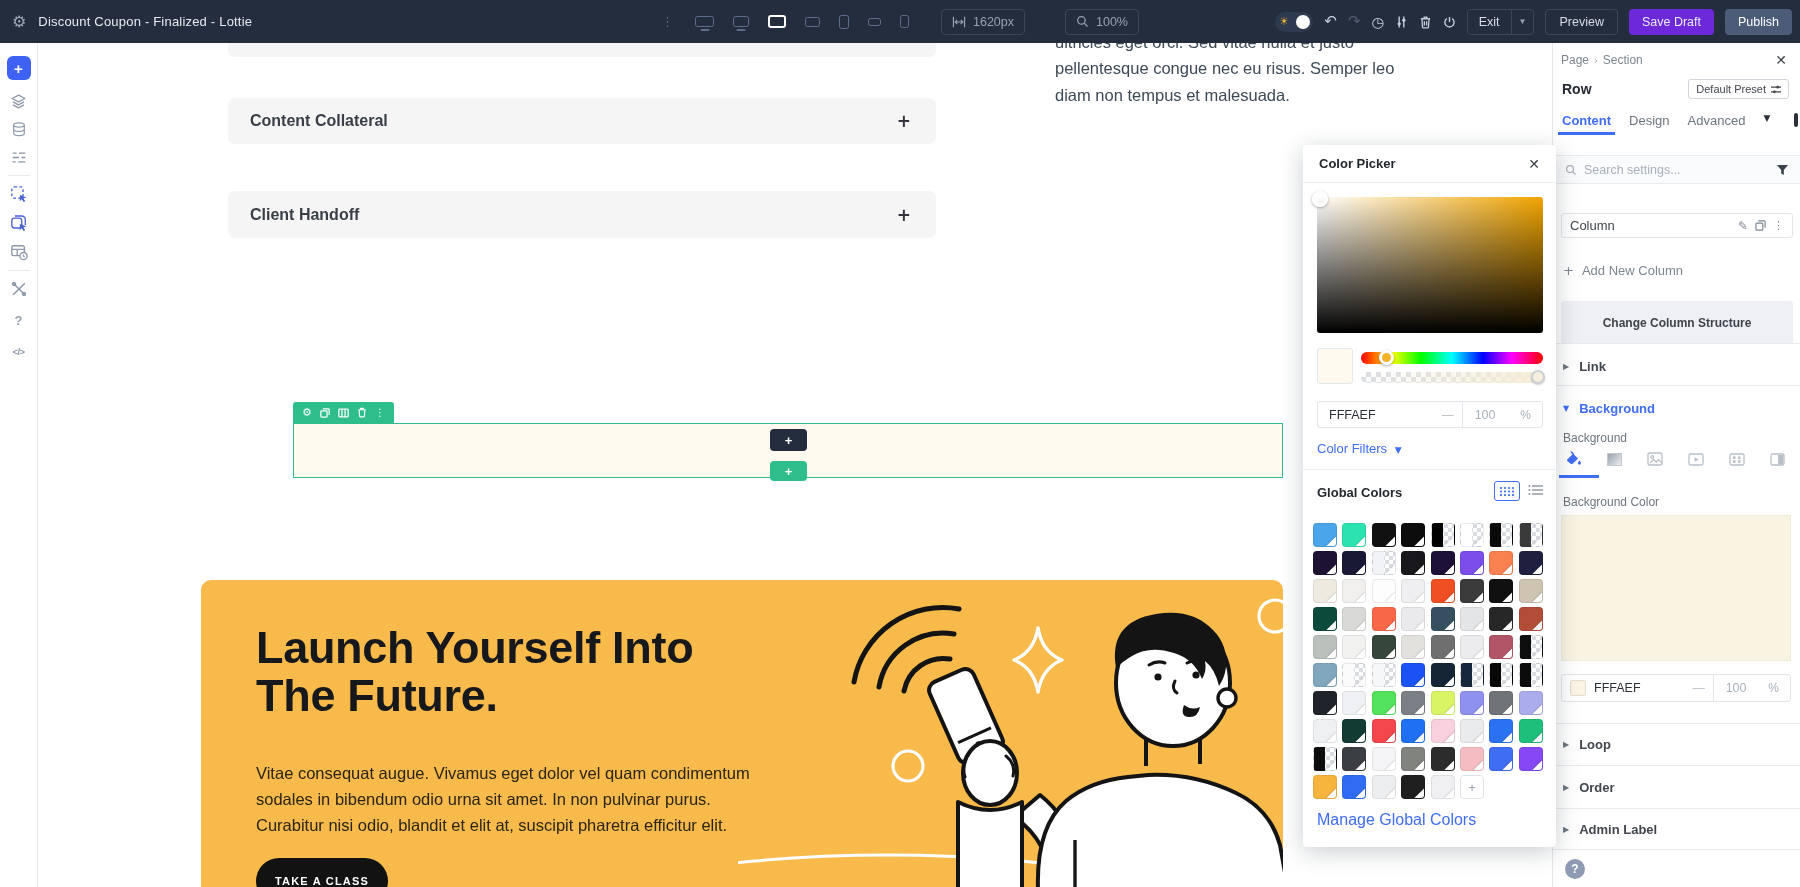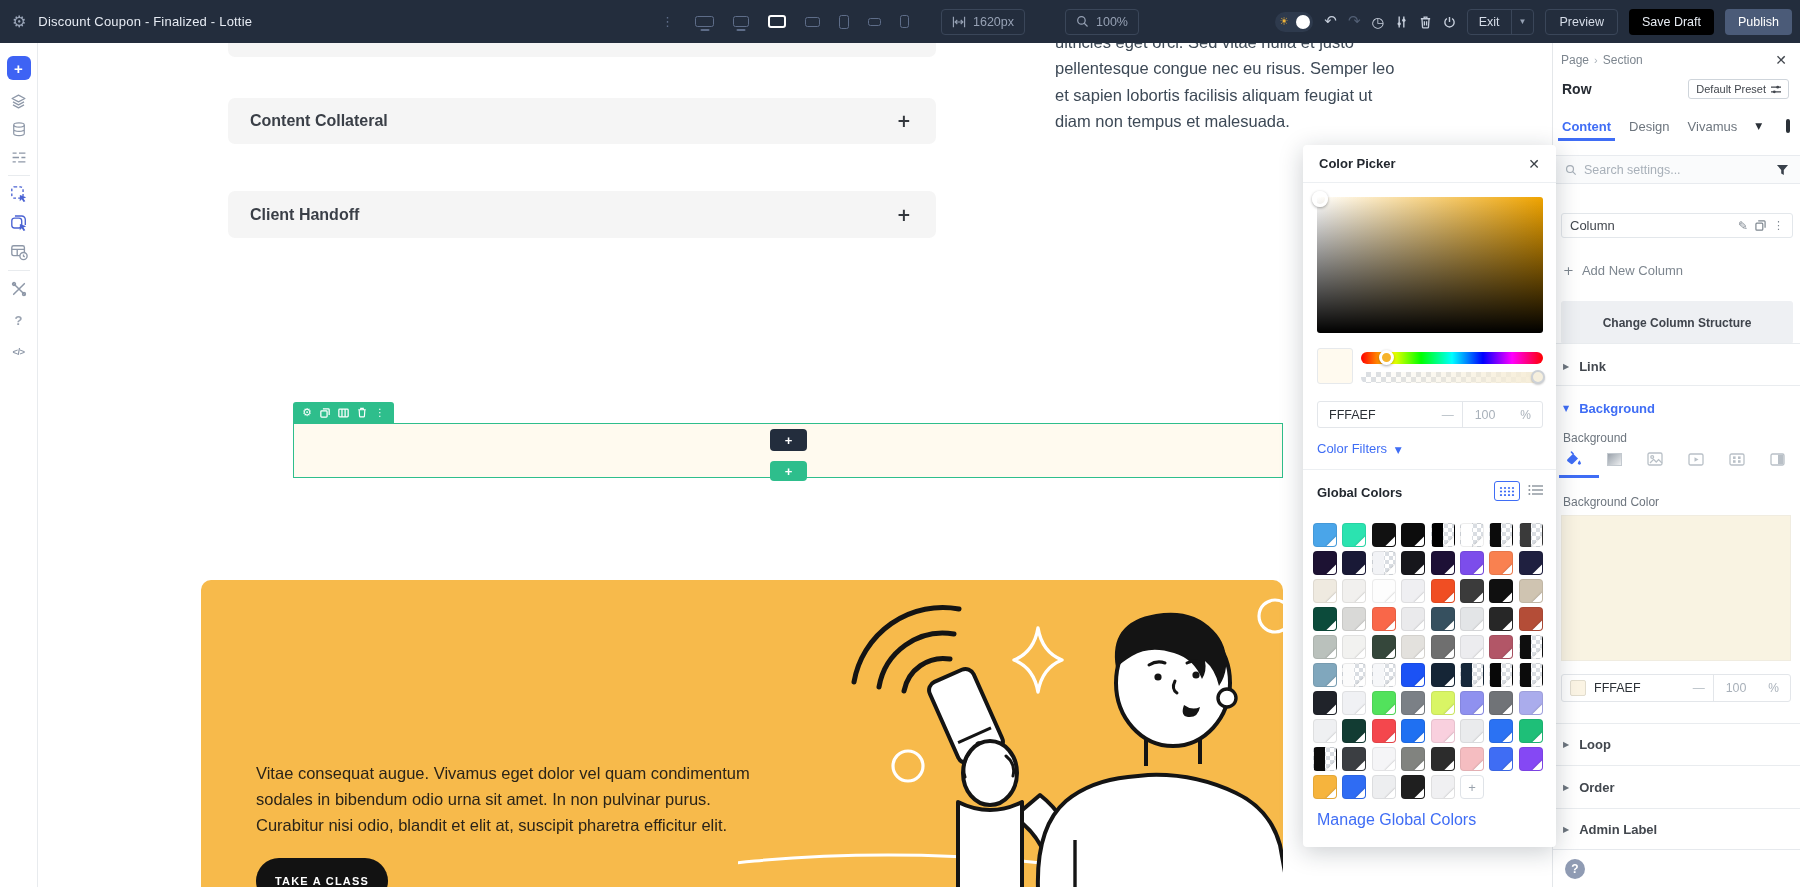--- a/index.html
+++ b/index.html
@@ -36,21 +36,21 @@
   .toggle .knob{position:absolute;right:3px;width:14px;height:14px;border-radius:50%;background:#fff}
   .tb-ic{color:#c6cedb;font-size:15px;line-height:1;display:flex;align-items:center}
   .tb-ic.dim{color:#525f75}
   .tb-ic svg{stroke:#c6cedb}
   .tb-btn{height:26px;display:flex;align-items:center;justify-content:center;border-radius:4px;
     font-size:12.5px;color:#d6dde8;padding:0 13px}
   .tb-btn.ghost{border:1px solid #3a4659}
   .btn-exit{padding:0}
   .btn-exit .lbl{padding:0 11px}
   .btn-exit .caret{border-left:1px solid #3a4659;height:26px;display:flex;align-items:center;padding:0 7px;font-size:8px;color:#96a1b4}
-  .btn-save{background:#000000;color:#e8edf4}
+  .btn-save{background:#6d28d9;color:#e8edf4}
   .btn-publish{background:#4b5b78;color:#fff}
 
   
   .sidebar{position:absolute;left:0;top:43px;width:38px;height:844px;background:#fff;
     border-right:1px solid #e8ebee;z-index:70;display:flex;flex-direction:column;align-items:center}
   .sb-plus{width:24px;height:24px;border-radius:6px;background:#3e63f4;color:#fff;margin-top:13px;
     display:flex;align-items:center;justify-content:center;font-size:15px;font-weight:700}
   .sb-item{width:24px;height:24px;display:flex;align-items:center;justify-content:center;color:#8e98a8}
   .sb-item.blue{color:#4b63d3}
   .sb-item svg{stroke:currentColor}
@@ -137,21 +137,21 @@
   .panel{position:absolute;right:0;top:43px;width:248px;height:844px;background:#fff;
     border-left:1px solid #e4e7ea;z-index:60;color:#42474e}
   .pn-row{position:absolute;left:0;width:248px}
   .pn-bc{top:9px;padding:0 14px 0 8px;display:flex;align-items:center;font-size:12px;color:#7d868f}
   .pn-bc .sep{margin:0 5px;color:#aab2ba;font-size:11px}
   .pn-x{margin-left:auto;font-size:14px;font-weight:700;color:#42474e}
   .pn-elem{top:36px;padding:0 12px 0 9px;display:flex;align-items:center}
   .pn-elem .nm{font-size:14px;font-weight:700;color:#262b33}
   .presetbtn{margin-left:auto;height:20px;border:1px solid #cfd5db;border-radius:3px;display:flex;
     align-items:center;gap:5px;padding:0 7px;font-size:11px;color:#42474e;background:#fff}
-  .pn-tabs{top:70px;padding-left:9px;display:flex;align-items:center;gap:18px;font-size:13px;color:#6d757e;height:26px}
+  .pn-tabs{top:70px;padding-left:9px;display:flex;align-items:flex-start;gap:18px;font-size:13px;color:#6d757e;height:26px}
   .pn-tab.active{color:#3f6df5;font-weight:700;position:relative}
   .pn-tab.active::after{content:"";position:absolute;left:-4px;right:-4px;bottom:-7px;height:3px;background:#3f6df5}
   .pn-tabs .caret{margin-left:auto;font-size:9px;color:#2b3138}
   .pn-tabs .frame{width:17px;height:14px;border:2px solid #2b3138;border-radius:2px;margin-right:12px;margin-left:6px}
   .pn-search{top:112px;height:29px;background:#fafbfc;border-top:1px solid #e8ebef;border-bottom:1px solid #e8ebef;
     display:flex;align-items:center;padding:0 12px;gap:7px}
   .pn-search input{flex:1;border:0;outline:0;background:transparent;font-size:12.5px;color:#555;
     font-family:"Liberation Sans",sans-serif}
   .pn-search input::placeholder{color:#a8b0b9}
   .colbox{top:170px;left:8px;width:232px;height:25px;border:1px solid #e3e7eb;border-radius:3px;
@@ -309,21 +309,20 @@
       <span class="plus uicon">+</span>
     </div>
     <div class="acc" style="top:148px;height:47px">
       <span class="lbl">Client Handoff</span>
       <span class="plus uicon">+</span>
     </div>
 
     <div class="lorem">
       <div>ultricies eget orci. Sed vitae nulla et justo</div>
       <div>pellentesque congue nec eu risus. Semper leo</div>
-      <div>et sapien lobortis facilisis aliquam feugiat ut</div>
       <div>diam non tempus et malesuada.</div>
     </div>
 
     <div class="rowtools">
       <span class="uicon">⚙</span>
       <span>
         <svg width="10" height="10" viewBox="0 0 12 12" fill="none" stroke-width="1.5">
           <rect x="1" y="3.5" width="7.5" height="7.5" rx="1"></rect>
             <path d="M3.5 1H10a1 1 0 0 1 1 1v6.5"></path>
         </svg>
@@ -366,20 +365,24 @@
         <path d="M408 150v28M462 148v28" stroke="#141414" stroke-width="4"></path>
         <ellipse cx="435" cy="95" rx="57" ry="63" fill="#fff" stroke="#141414" stroke-width="4"></ellipse>
         <circle cx="489" cy="110" r="9" fill="#fff" stroke="#141414" stroke-width="3.4"></circle>
         <path d="M378 80q-8-46 40-54 36-6 57 16 15 15 13 37-1 10-7 19-4-17-14-25 2 10-3 18-8-20-28-26-24-8-42 3-10 6-16 12Z" fill="#141414"></path>
         <circle cx="420" cy="89" r="3.6" fill="#141414"></circle>
           <circle cx="458" cy="87" r="3.6" fill="#141414"></circle>
         <path d="M411 77q8-5 16-2M449 75q8-4 15 0" stroke="#141414" stroke-width="3" stroke-linecap="round"></path>
         <path d="M437 93q-4 8 2 12" stroke="#141414" stroke-width="3" stroke-linecap="round"></path>
         <path d="M446 117q8 6 16 2-2 11-12 10-8-1-4-12Z" fill="#141414"></path>
       </svg>
+      <h1>
+        <div>Launch Yourself Into</div>
+        <div>The Future.</div>
+      </h1>
       <div class="body">
         <div>Vitae consequat augue. Vivamus eget dolor vel quam condimentum</div>
         <div>sodales in bibendum odio urna sit amet. In non pulvinar purus.</div>
         <div>Curabitur nisi odio, blandit et elit at, suscipit pharetra efficitur elit.</div>
       </div>
       <div class="cta">TAKE A CLASS</div>
     </div>
   </div>
 
   <div class="picker">
@@ -536,21 +539,21 @@
         <svg width="10" height="9" viewBox="0 0 10 9" stroke="#42474e" stroke-width="1.2" fill="#42474e">
           <path d="M0 2.2h10M0 6.8h10" fill="none"></path>
             <circle cx="6.7" cy="2.2" r="1.4" stroke="none"></circle>
             <circle cx="3.3" cy="6.8" r="1.4" stroke="none"></circle>
         </svg>
       </span>
     </div>
     <div class="pn-row pn-tabs">
       <span class="pn-tab active">Content</span>
       <span class="pn-tab">Design</span>
-      <span class="pn-tab">Vivamus</span>
+      <span class="pn-tab">Advanced</span>
       <span class="caret uicon">▼</span>
       <span class="frame"></span>
     </div>
     <div class="pn-row pn-search">
       <svg width="12" height="12" viewBox="0 0 16 16" fill="none" stroke="#a8b0b9" stroke-width="1.6">
         <circle cx="6.7" cy="6.7" r="4.6"></circle>
           <path d="m10.2 10.2 4 4"></path>
       </svg>
       <input placeholder="Search settings..." style="">
       <svg width="13" height="12" viewBox="0 0 14 13" fill="#39414b">

